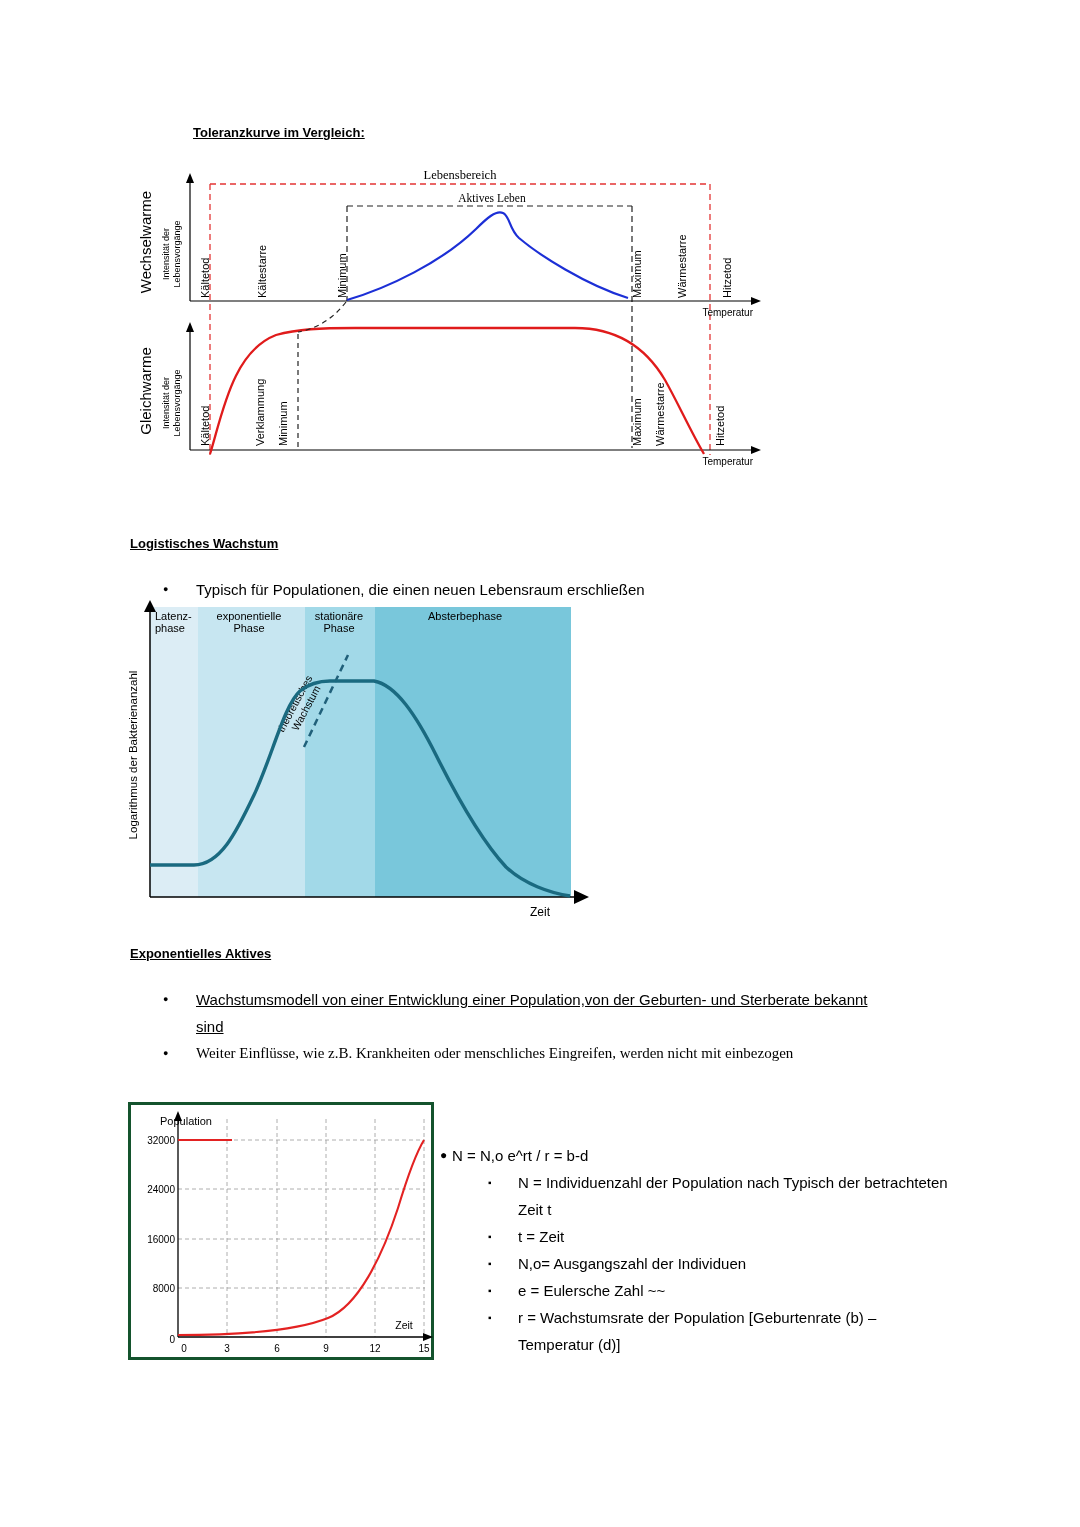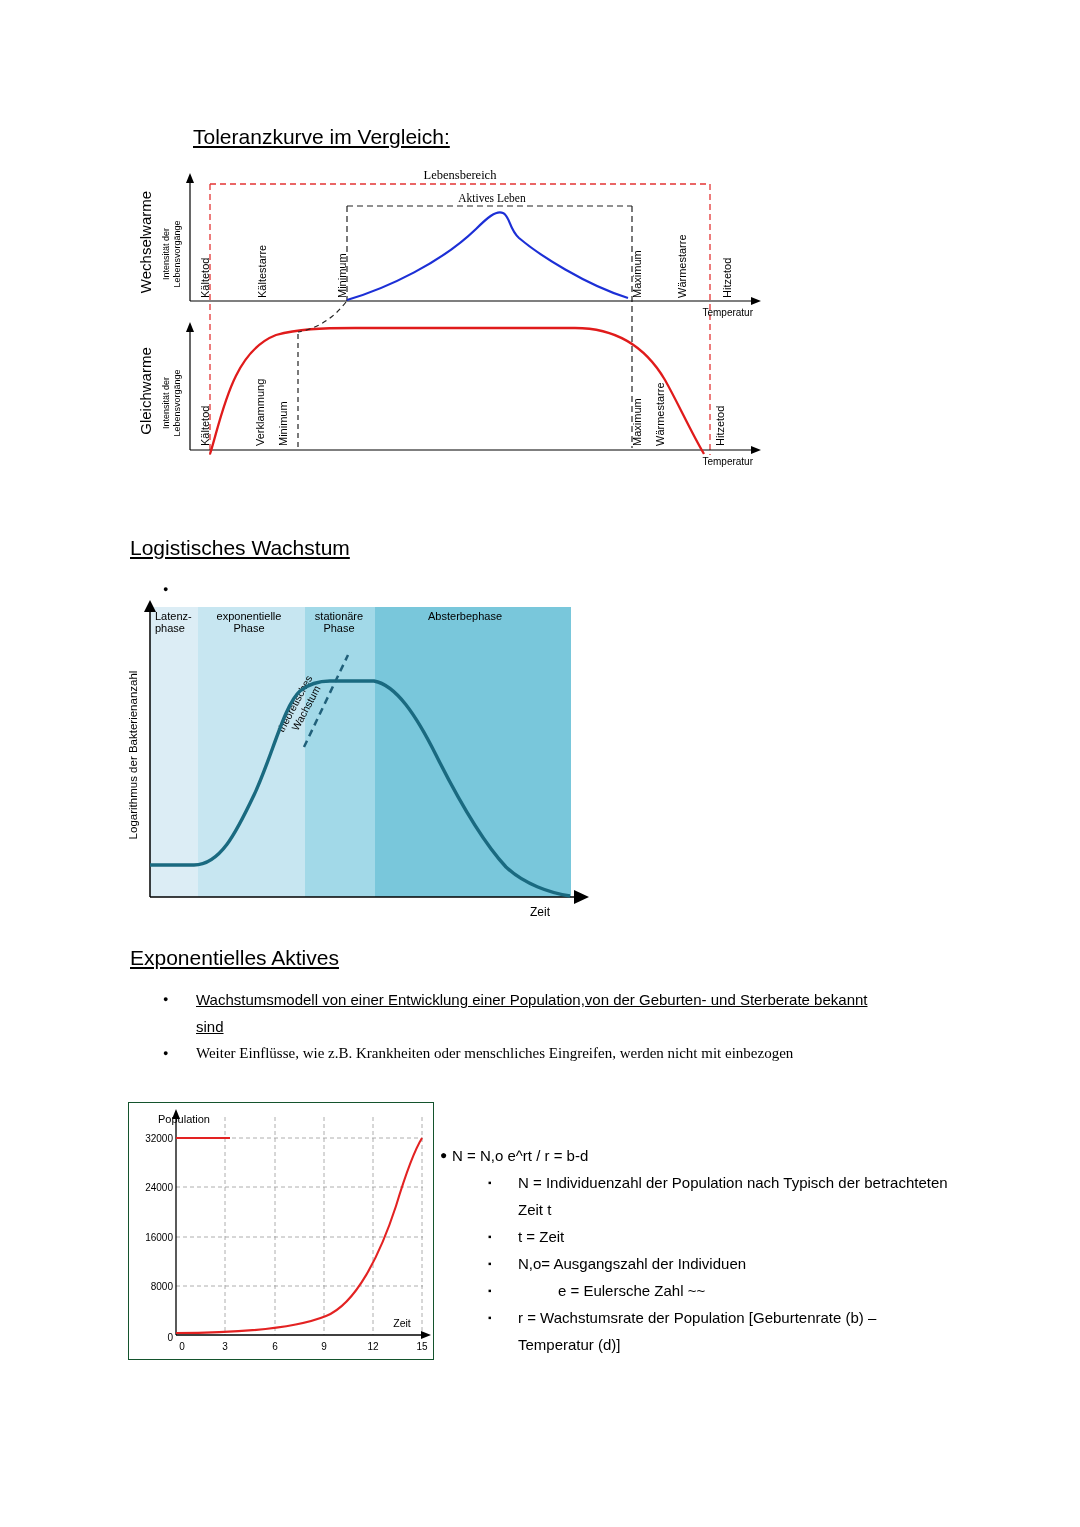--- a/index.html
+++ b/index.html
@@ -2,31 +2,31 @@
 <html><head>
 <meta charset="utf-8">
 <style>
   * { margin:0; padding:0; box-sizing:border-box; }
   html,body { background:#ffffff; }
   #page {
     position:relative; width:1080px; height:1527px; background:#ffffff;
     font-family:"Liberation Sans", sans-serif; color:#000; overflow:hidden;
   }
   .abs { position:absolute; }
-  .heading { font-size:21px; font-weight:400; text-decoration:underline; white-space:nowrap; }
+  .heading { font-size:13px; font-weight:700; text-decoration:underline; white-space:nowrap; }
   .body-text { font-size:15px; line-height:27px; }
   .bullet-row { display:flex; align-items:flex-start; }
   .dot-marker { width:33px; flex:none; font-size:9px; line-height:27px; }
   .sq-marker  { width:30px; flex:none; font-size:10px; line-height:27px; }
   .tight-marker { width:12px; flex:none; font-size:12px; line-height:27px; }
   svg { display:block; }
   svg text { font-family:"Liberation Sans", sans-serif; fill:#000; }
   svg text.serif { font-family:"Liberation Serif", serif; }
   .rot { dominant-baseline:central; }
-  #exp-chart-box { border:1px solid #14532d; background:#fff; }
+  #exp-chart-box { border:3px solid #14532d; background:#fff; }
 </style>
 </head>
 <body>
 
 <div id="page">
 
   <div class="abs heading" style="left:193px; top:125px;">Toleranzkurve im Vergleich:</div>
 
   <svg class="abs" style="left:120px; top:158px;" width="650" height="322" viewBox="0 0 650 322">
 
@@ -87,20 +87,21 @@
     <text class="rot" transform="rotate(-90 163 288)" x="163" y="288" font-size="11">Minimum</text>
     <text class="rot" transform="rotate(-90 517 288)" x="517" y="288" font-size="11">Maximum</text>
     <text class="rot" transform="rotate(-90 540 288)" x="540" y="288" font-size="11">Wärmestarre</text>
     <text class="rot" transform="rotate(-90 600 288)" x="600" y="288" font-size="11">Hitzetod</text>
   </svg>
 
   <div class="abs heading" style="left:130px; top:536px;">Logistisches Wachstum</div>
 
   <div class="abs bullet-row body-text" style="left:163px; top:576px; width:800px;">
     <span class="dot-marker">●</span>
+    <span>Typisch für Populationen, die einen neuen Lebensraum erschließen</span>
   </div>
 
   <svg class="abs" style="left:118px; top:595px;" width="500" height="332" viewBox="0 0 500 332">
 
     <rect x="32" y="12" width="48" height="290" fill="#dcedf5"></rect>
     <rect x="80" y="12" width="107" height="290" fill="#c7e6f1"></rect>
     <rect x="187" y="12" width="70" height="290" fill="#a2d9e8"></rect>
     <rect x="257" y="12" width="196" height="290" fill="#79c7db"></rect>
 
     <line x1="32" y1="302" x2="460" y2="302" stroke="#000" stroke-width="1.5"></line>
@@ -196,21 +197,21 @@
     <div class="bullet-row body-text">
       <span class="sq-marker">▪</span>
       <span style="width:430px;">t = Zeit</span>
     </div>
     <div class="bullet-row body-text">
       <span class="sq-marker">▪</span>
       <span style="width:430px;">N,o= Ausgangszahl der Individuen</span>
     </div>
     <div class="bullet-row body-text">
       <span class="sq-marker">▪</span>
-      <span style="width:430px;margin-left:40px;">e = Eulersche Zahl ~~</span>
+      <span style="width:430px;">e = Eulersche Zahl ~~</span>
     </div>
     <div class="bullet-row body-text">
       <span class="sq-marker">▪</span>
       <span style="width:430px;">r = Wachstumsrate der Population [Geburtenrate (b) – Temperatur (d)]</span>
     </div>
   </div>
 
 </div>
 
 </body></html>

